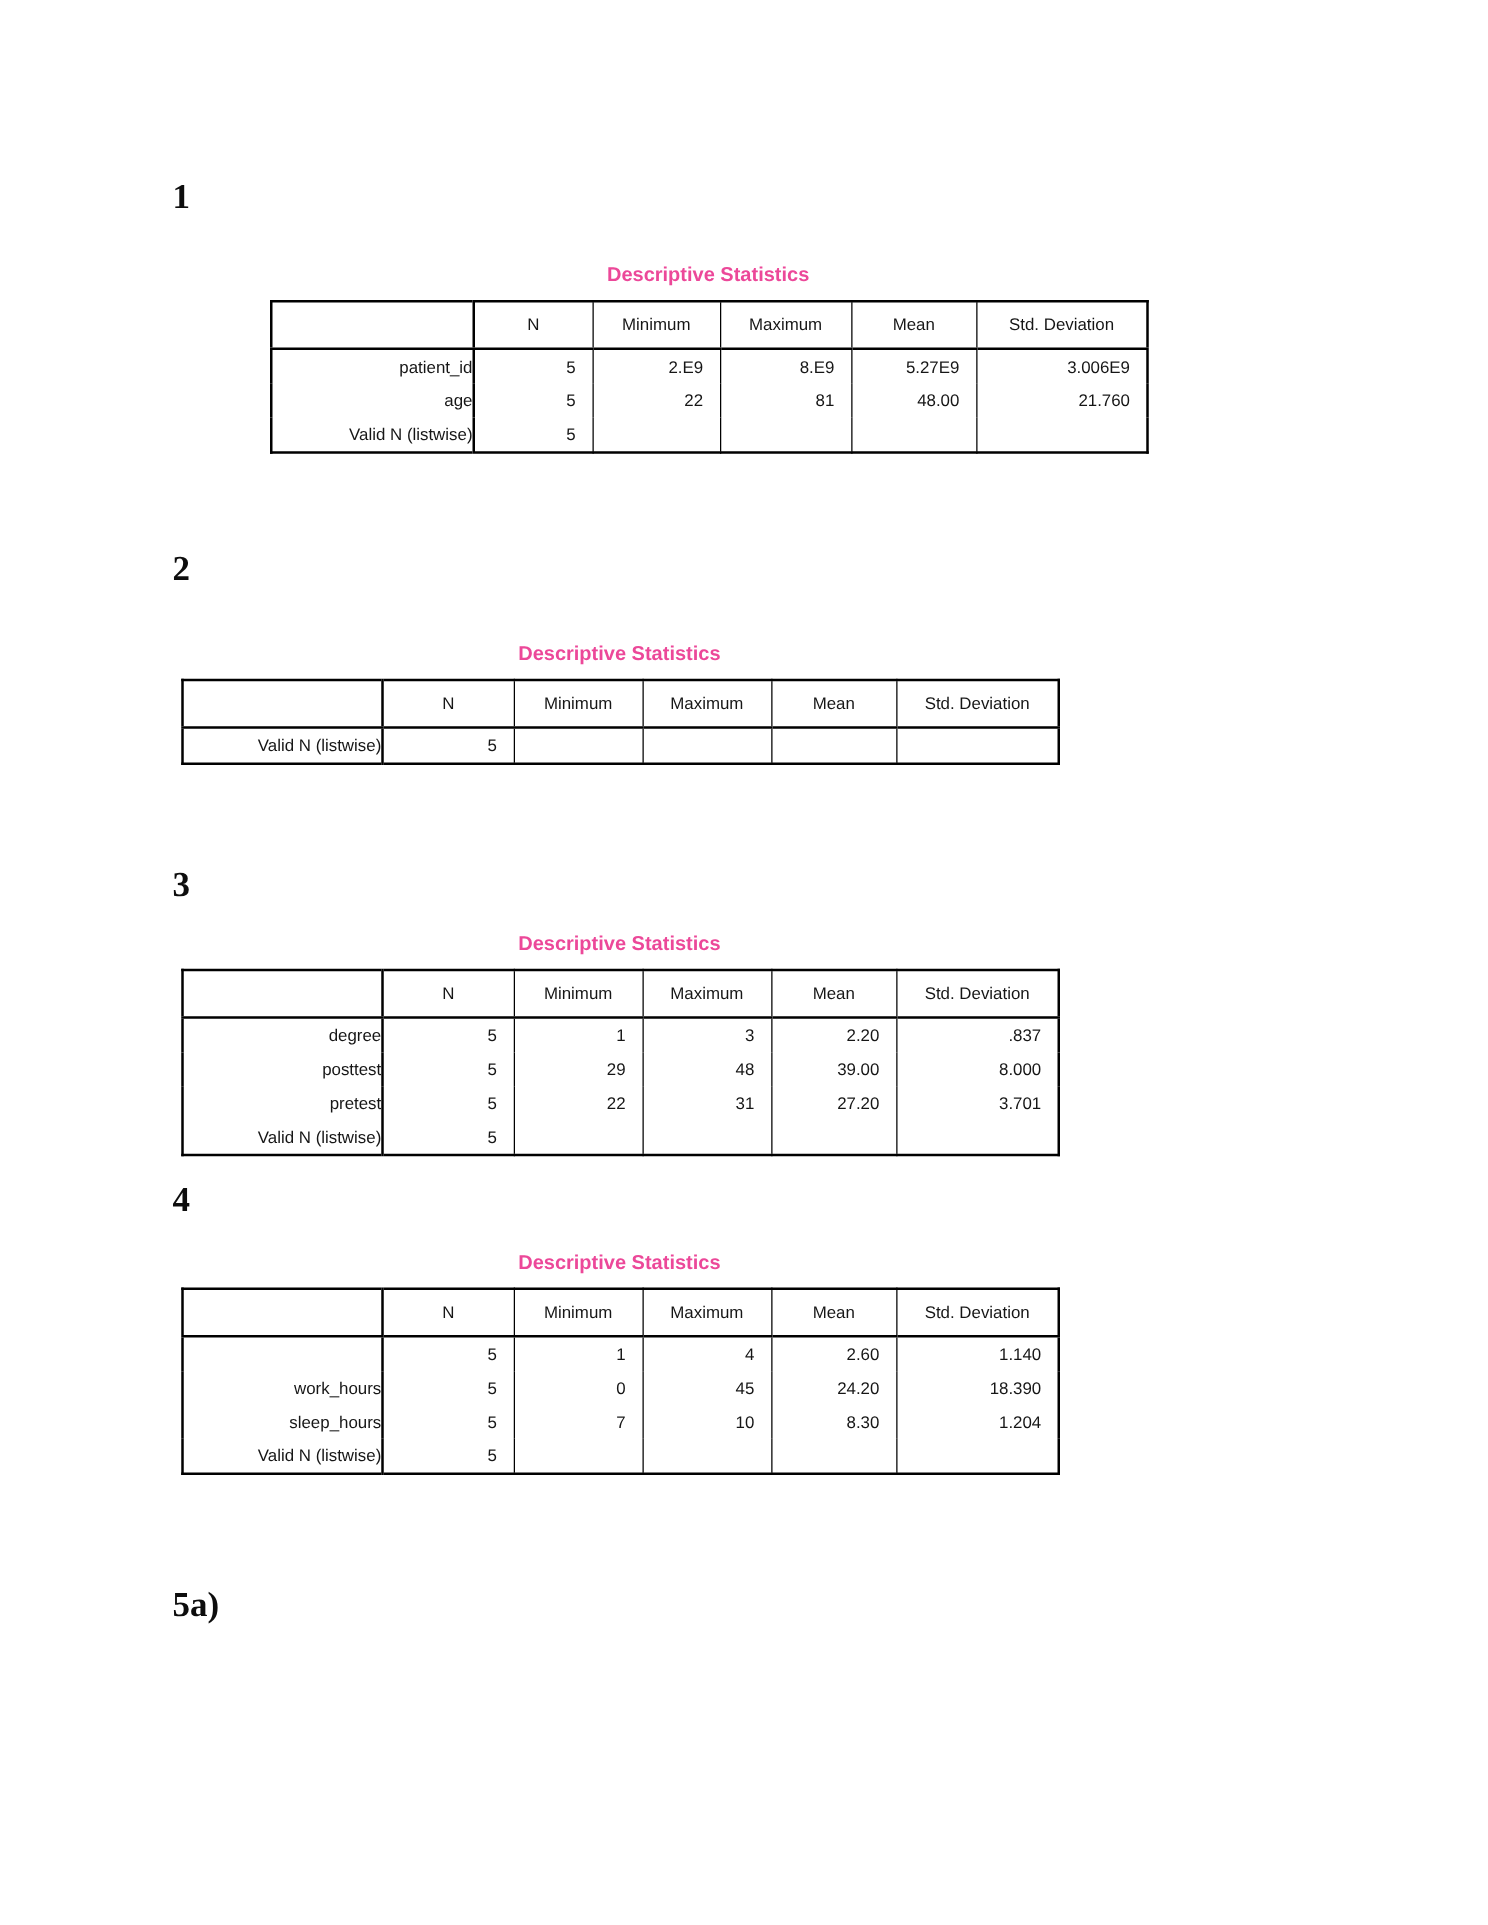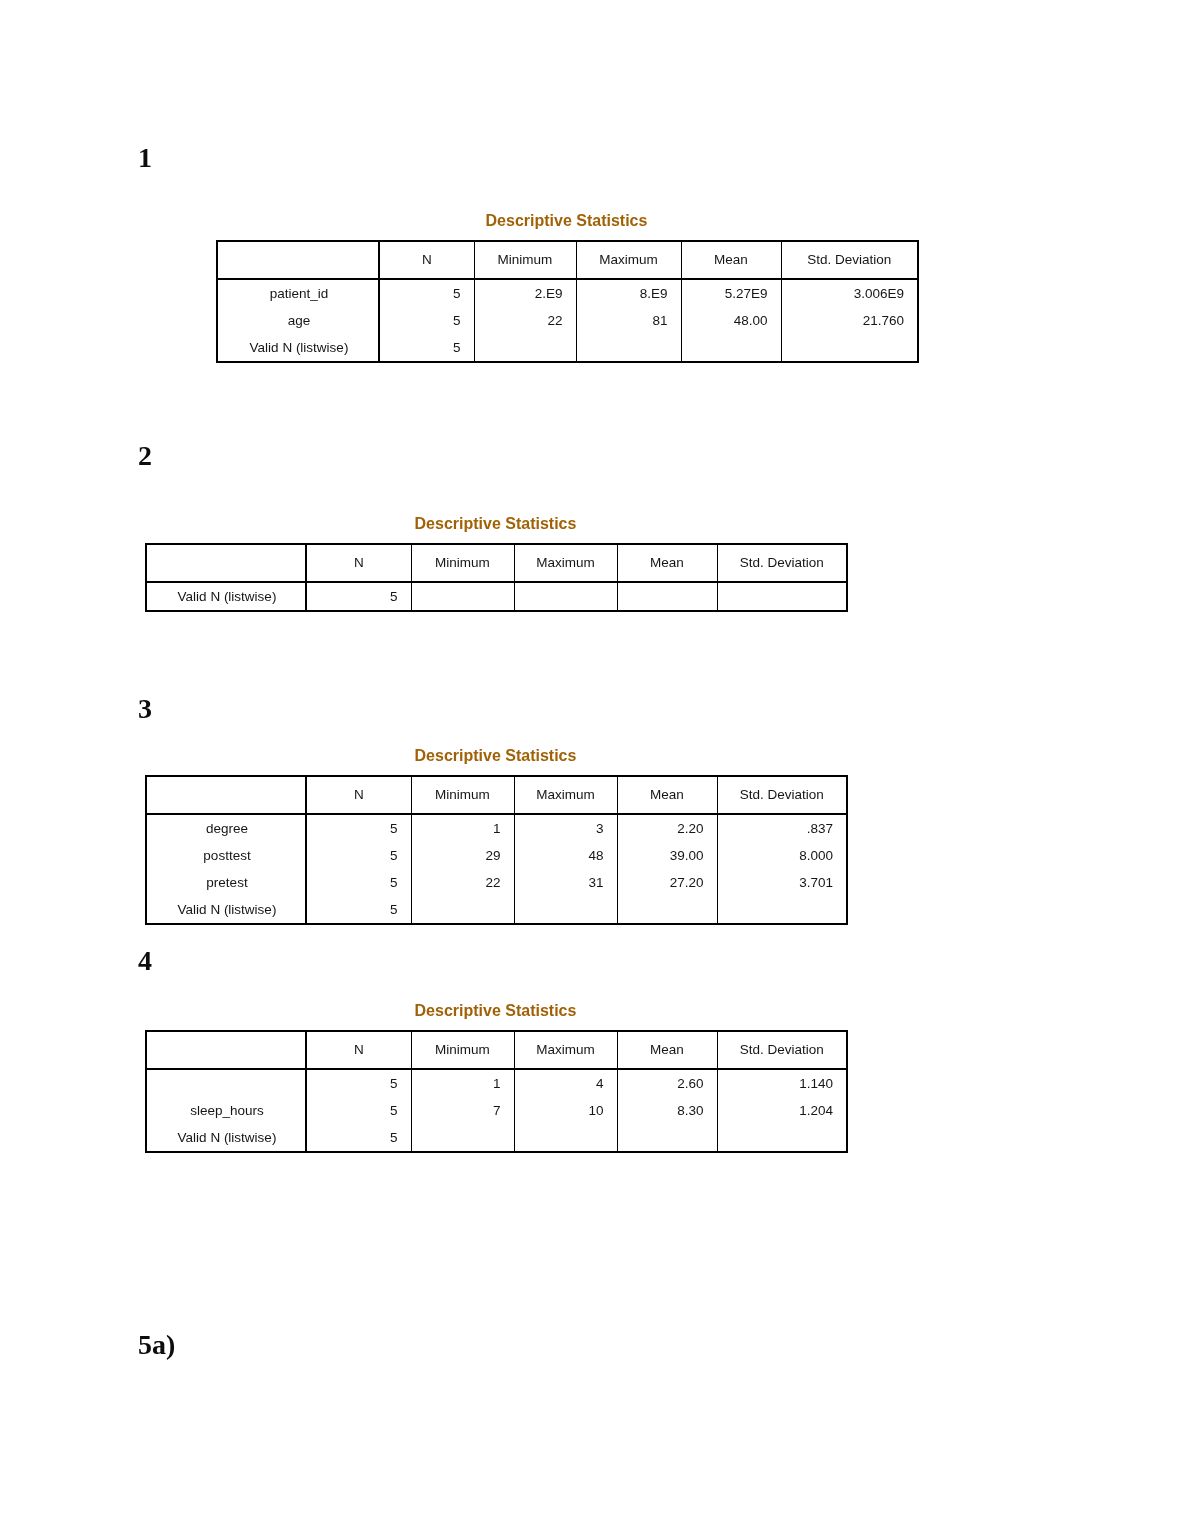--- a/index.html
+++ b/index.html
@@ -21,35 +21,35 @@
     font-family: "Liberation Serif", serif;
     font-weight: bold;
     font-size: 28px;
     line-height: 30px;
     color: #0d0d0d;
   }
   #h1 { top: 143px; }
   #h2 { top: 441px; }
   #h3 { top: 694px; }
   #h4 { top: 946px; }
-  #h5a { top: 1330px; }
+  #h5a { top: 1270px; }
 
   .tbl-wrap { position: absolute; }
   #t1-wrap { left: 216px; top: 212px; width: 701px; }
   #t2-wrap { left: 145px; top: 515px; width: 701px; }
   #t3-wrap { left: 145px; top: 747px; width: 701px; }
   #t4-wrap { left: 145px; top: 1002px; width: 701px; }
 
   .tbl-title {
     text-align: center;
     font-weight: bold;
     font-size: 16px;
     line-height: 18px;
     margin-bottom: 10px;
-    color: #a16207;
+    color: #ec4899;
   }
 
   table.spss {
     border-collapse: collapse;
     table-layout: fixed;
     width: 701px;
     border: 2px solid #000000;
     background: #ffffff;
   }
   .spss th, .spss td {
@@ -63,21 +63,21 @@
   }
   .spss thead th {
     height: 30px;
     text-align: center;
     border-bottom: 2px solid #000000;
     padding: 2px 3px 4px 3px;
   }
   .spss tbody td { height: 27px; }
   .spss th:nth-child(n+2), .spss td:nth-child(n+2) { border-left: 1px solid #000000; }
   .spss th:nth-child(2),   .spss td:nth-child(2)   { border-left: 2px solid #000000; }
-  .spss td.rowlabel { text-align: center;  padding-left: 2px; }
+  .spss td.rowlabel { text-align: right;  padding-left: 2px; }
   .spss td.val      { text-align: right; padding-right: 13px; }
 </style>
 </head>
 <body>
 
 <div id="h1" class="sec-heading">1</div>
 
 <div id="t1-wrap" class="tbl-wrap">
   <div class="tbl-title">Descriptive Statistics</div>
   <table class="spss">
@@ -250,20 +250,28 @@
       <tbody>
         <tr>
           <td class="rowlabel"></td>
           <td class="val">5</td>
           <td class="val">1</td>
           <td class="val">4</td>
           <td class="val">2.60</td>
           <td class="val">1.140</td>
         </tr>
         <tr>
+          <td class="rowlabel">work_hours</td>
+          <td class="val">5</td>
+          <td class="val">0</td>
+          <td class="val">45</td>
+          <td class="val">24.20</td>
+          <td class="val">18.390</td>
+        </tr>
+        <tr>
           <td class="rowlabel">sleep_hours</td>
           <td class="val">5</td>
           <td class="val">7</td>
           <td class="val">10</td>
           <td class="val">8.30</td>
           <td class="val">1.204</td>
         </tr>
         <tr>
           <td class="rowlabel">Valid N (listwise)</td>
           <td class="val">5</td>

